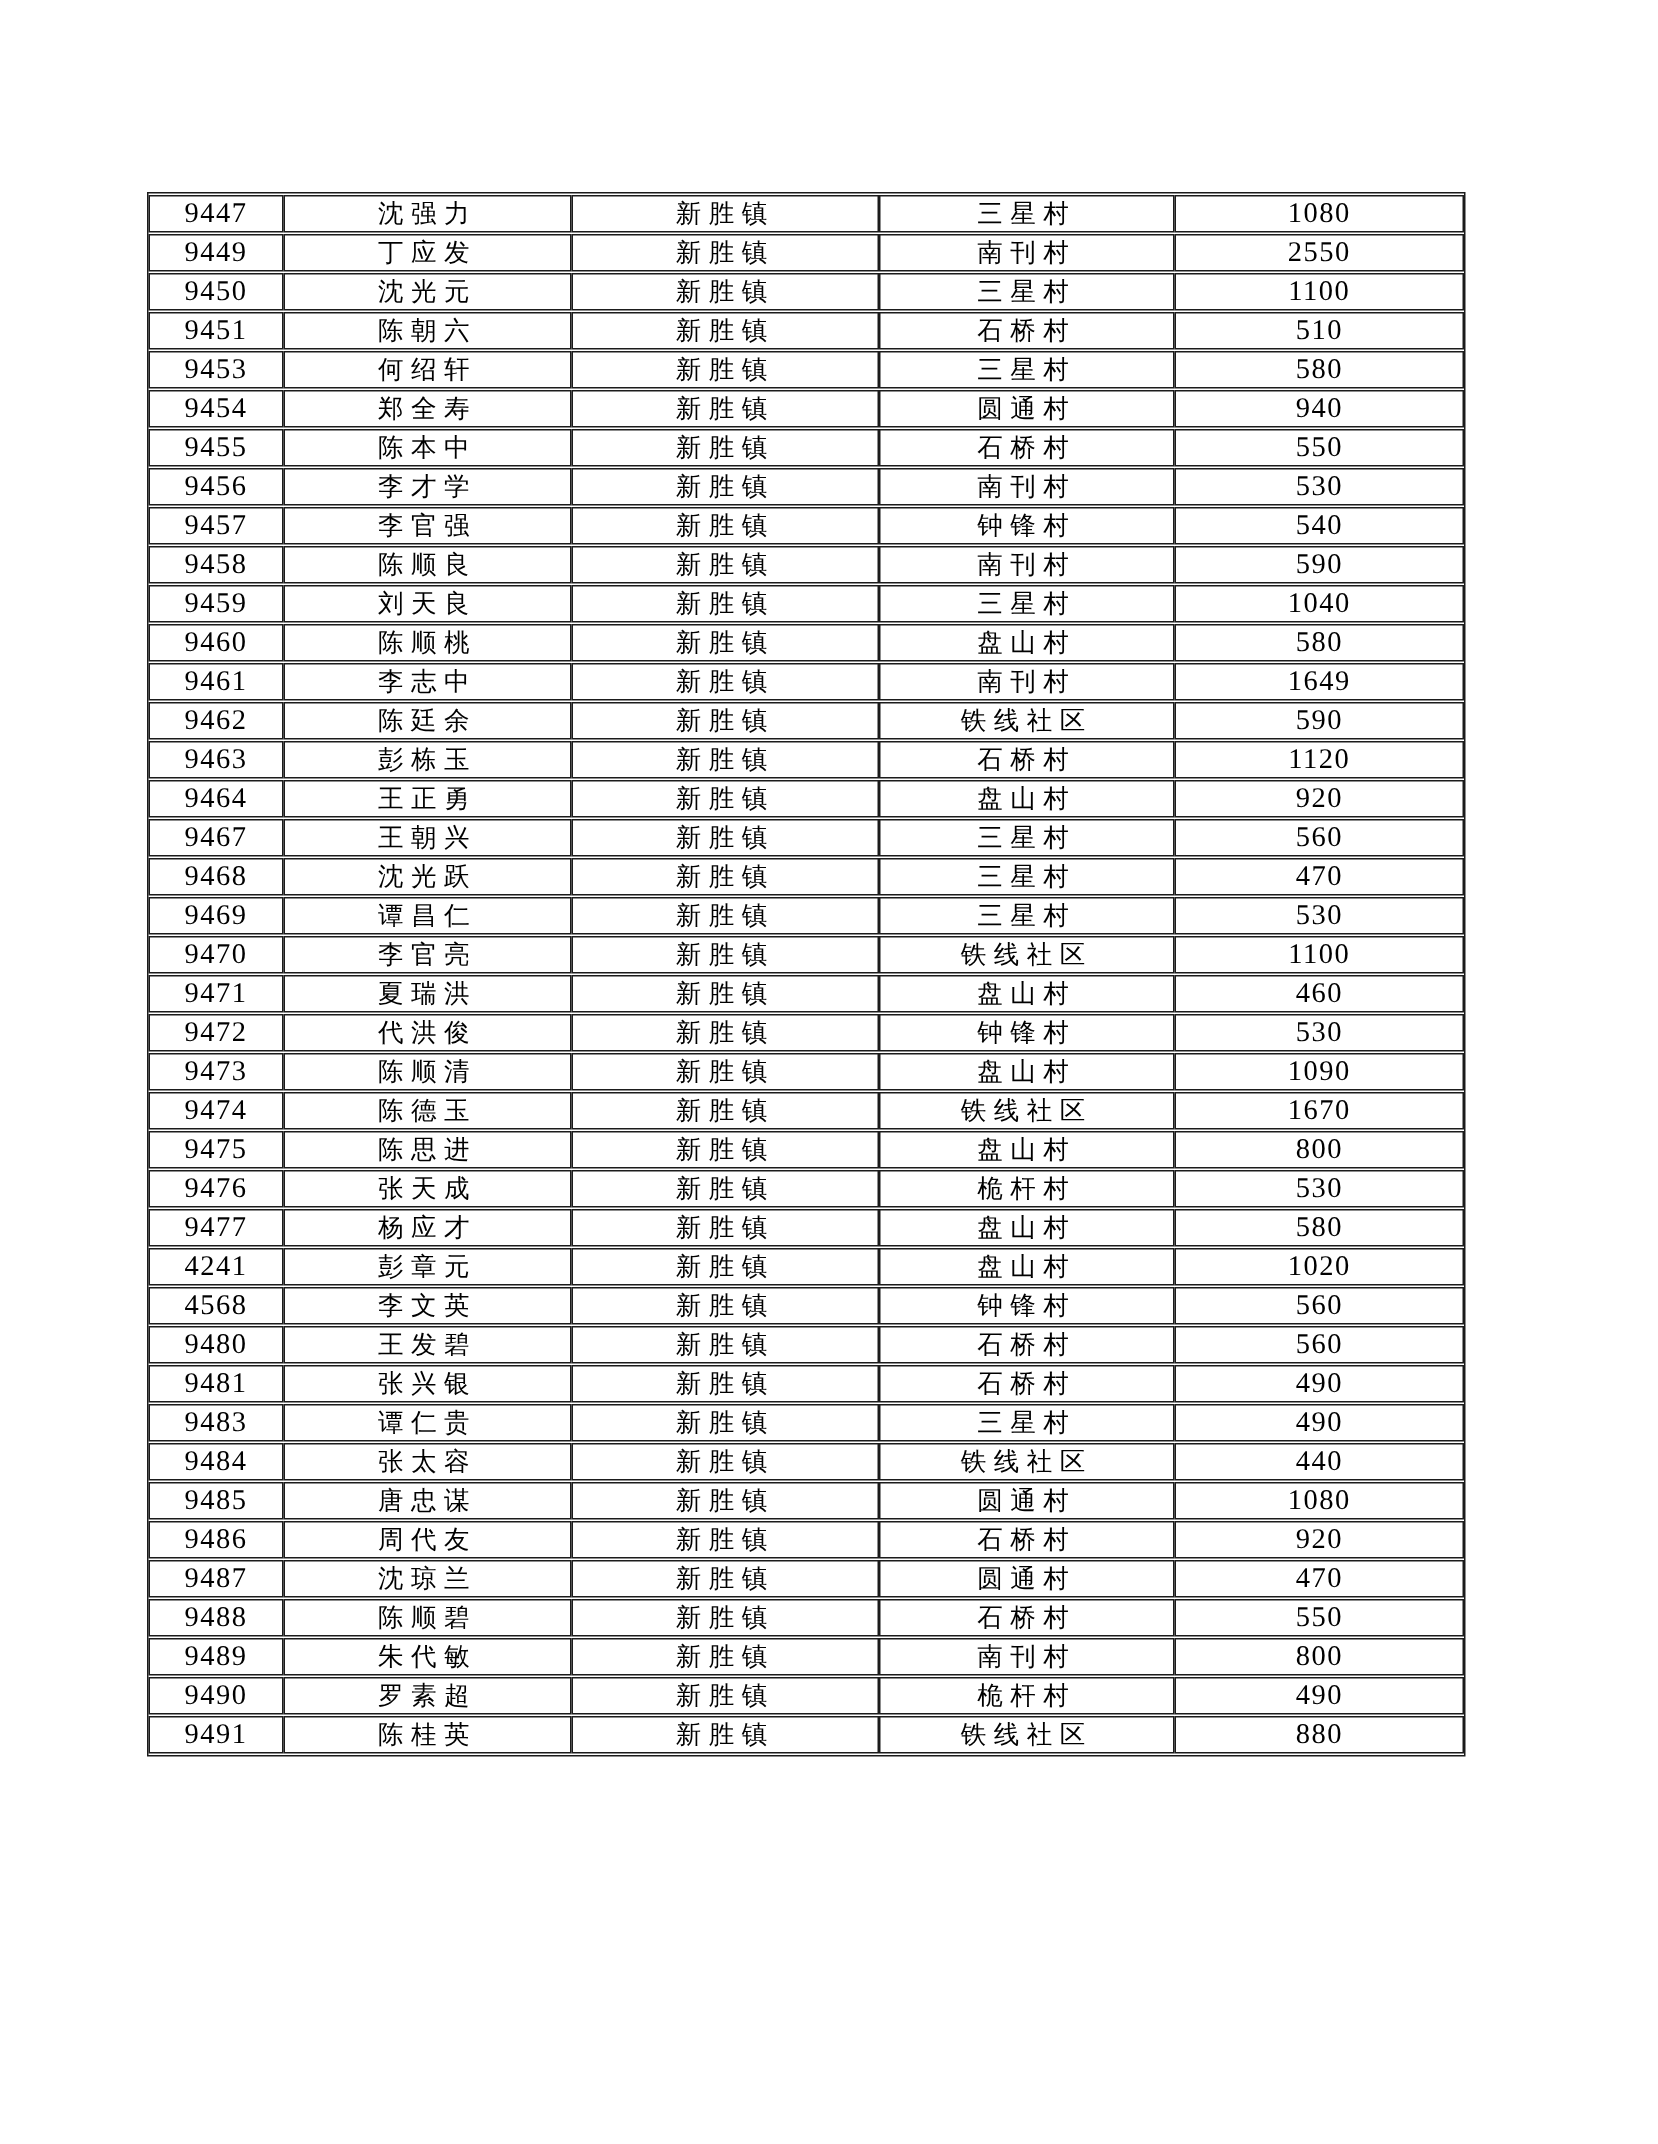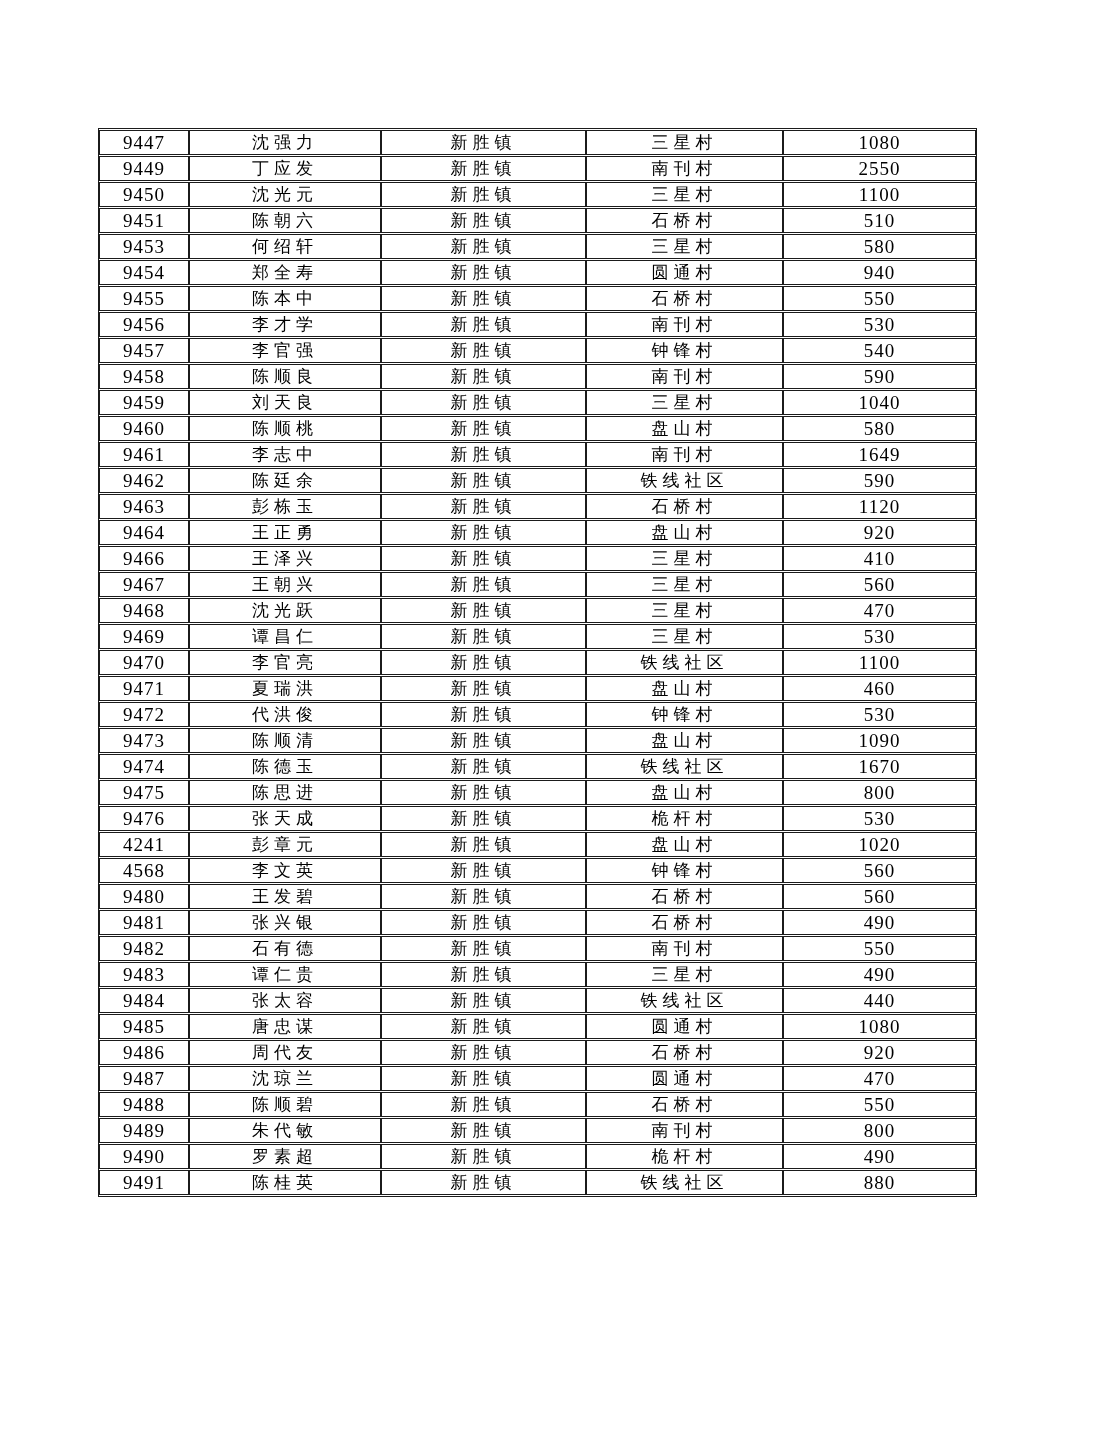--- a/index.html
+++ b/index.html
@@ -190,27 +190,20 @@
 
   <tr>
     <td class="c-id">9464</td>
     <td class="c-name">王正勇</td>
     <td class="c-town">新胜镇</td>
     <td class="c-village">盘山村</td>
     <td class="c-amount">920</td>
   </tr>
 
 
-  <tr>
-    <td class="c-id">9466</td>
-    <td class="c-name">王泽兴</td>
-    <td class="c-town">新胜镇</td>
-    <td class="c-village">三星村</td>
-    <td class="c-amount">410</td>
-  </tr>
 
   <tr>
     <td class="c-id">9467</td>
     <td class="c-name">王朝兴</td>
     <td class="c-town">新胜镇</td>
     <td class="c-village">三星村</td>
     <td class="c-amount">560</td>
   </tr>
 
   <tr>
@@ -278,20 +271,27 @@
   </tr>
 
   <tr>
     <td class="c-id">9476</td>
     <td class="c-name">张天成</td>
     <td class="c-town">新胜镇</td>
     <td class="c-village">桅杆村</td>
     <td class="c-amount">530</td>
   </tr>
 
+  <tr>
+    <td class="c-id">9477</td>
+    <td class="c-name">杨应才</td>
+    <td class="c-town">新胜镇</td>
+    <td class="c-village">盘山村</td>
+    <td class="c-amount">580</td>
+  </tr>
 
   <tr>
     <td class="c-id">4241</td>
     <td class="c-name">彭章元</td>
     <td class="c-town">新胜镇</td>
     <td class="c-village">盘山村</td>
     <td class="c-amount">1020</td>
   </tr>
 
   <tr>
@@ -311,27 +311,20 @@
   </tr>
 
   <tr>
     <td class="c-id">9481</td>
     <td class="c-name">张兴银</td>
     <td class="c-town">新胜镇</td>
     <td class="c-village">石桥村</td>
     <td class="c-amount">490</td>
   </tr>
 
-  <tr>
-    <td class="c-id">9482</td>
-    <td class="c-name">石有德</td>
-    <td class="c-town">新胜镇</td>
-    <td class="c-village">南刊村</td>
-    <td class="c-amount">550</td>
-  </tr>
 
   <tr>
     <td class="c-id">9483</td>
     <td class="c-name">谭仁贵</td>
     <td class="c-town">新胜镇</td>
     <td class="c-village">三星村</td>
     <td class="c-amount">490</td>
   </tr>
 
   <tr>

